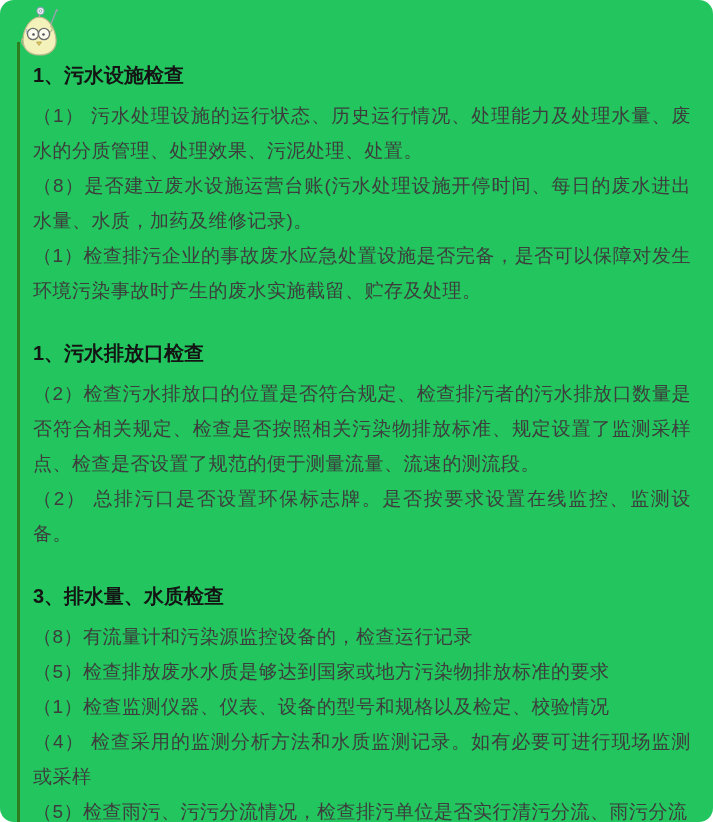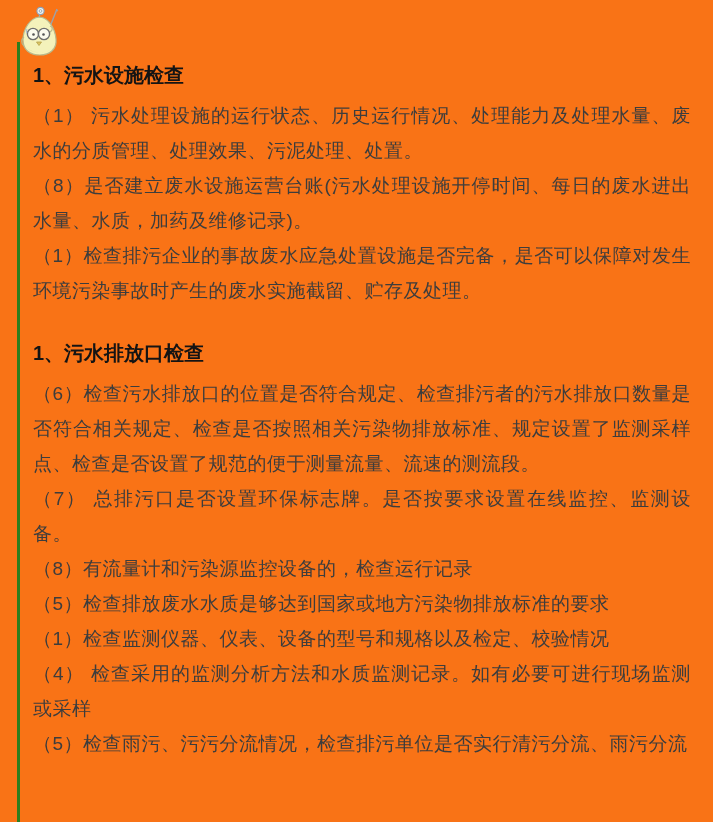--- a/index.html
+++ b/index.html
@@ -4,23 +4,24 @@
 <style>
   html, body {
     margin: 0;
     padding: 0;
     background: #ffffff;
   }
   .page {
     position: relative;
     width: 713px;
     height: 822px;
-    background: #f97316;
+    background: #22c55e;
     overflow: hidden;
     font-family: "Liberation Sans", "DejaVu Sans", sans-serif;
+    border-radius: 14px;
   }
   .accent-line {
     position: absolute;
     left: 17px;
     top: 42px;
     bottom: 0;
     width: 3px;
     background: #2e7d1e;
   }
   .mascot {
@@ -95,23 +96,24 @@
   </div>
 
   <div class="content">
 
     <h2 class="section-heading first">1、污水设施检查</h2>
     <p class="item">（1） 污水处理设施的运行状态、历史运行情况、处理能力及处理水量、废水的分质管理、处理效果、污泥处理、处置。</p>
     <p class="item">（8）是否建立废水设施运营台账(污水处理设施开停时间、每日的废水进出水量、水质，加药及维修记录)。</p>
     <p class="item">（1）检查排污企业的事故废水应急处置设施是否完备，是否可以保障对发生环境污染事故时产生的废水实施截留、贮存及处理。</p>
 
     <h2 class="section-heading">1、污水排放口检查</h2>
-    <p class="item">（6）检查污水排放口的位置是否符合规定、检查排污者的污水排放口数量是否符合相关规定、检查是否按照相关污染物排放标准、规定设置了监测采样点、检查是否设置了规范的便于测量流量、流速的测流段。</p>
-    <p class="item">（7） 总排污口是否设置环保标志牌。是否按要求设置在线监控、监测设备。</p>
+    <p class="item">（2）检查污水排放口的位置是否符合规定、检查排污者的污水排放口数量是否符合相关规定、检查是否按照相关污染物排放标准、规定设置了监测采样点、检查是否设置了规范的便于测量流量、流速的测流段。</p>
+    <p class="item">（2） 总排污口是否设置环保标志牌。是否按要求设置在线监控、监测设备。</p>
 
+    <h2 class="section-heading">3、排水量、水质检查</h2>
     <p class="item">（8）有流量计和污染源监控设备的，检查运行记录</p>
     <p class="item">（5）检查排放废水水质是够达到国家或地方污染物排放标准的要求</p>
     <p class="item">（1）检查监测仪器、仪表、设备的型号和规格以及检定、校验情况</p>
     <p class="item">（4） 检查采用的监测分析方法和水质监测记录。如有必要可进行现场监测或采样</p>
     <p class="item">（5）检查雨污、污污分流情况，检查排污单位是否实行清污分流、雨污分流</p>
 
   </div>
 </div>
 
 </body></html>

